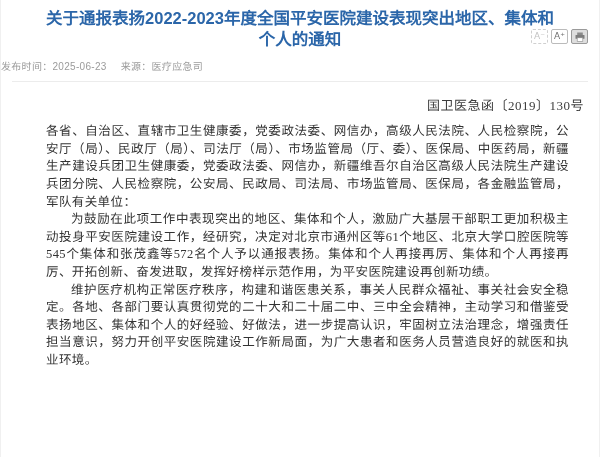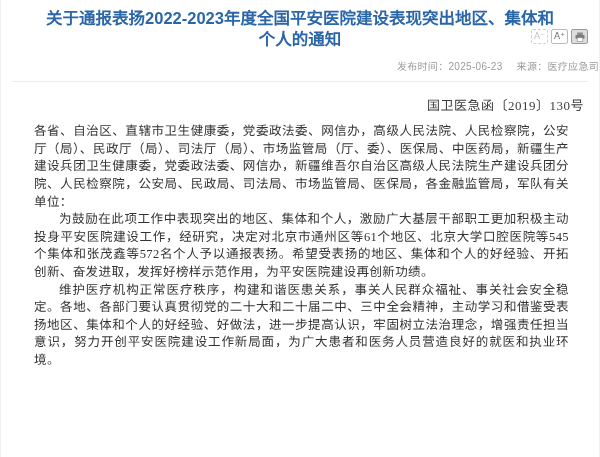--- a/index.html
+++ b/index.html
@@ -14,21 +14,21 @@
     overflow:hidden;
     font-family:"Liberation Sans",sans-serif;
   }
   .title{
     margin:0;padding:8px 40px 0 40px;
     text-align:center;font-size:16.5px;font-weight:bold;line-height:1.25;
     color:var(--title);
     font-family:"Liberation Sans","DejaVu Sans",sans-serif;
   }
   .meta-row{
-    margin-top:9px;text-align:right;
+    margin-top:9px;text-align:left;
     font-size:10px;color:var(--meta);letter-spacing:0.3px;
   }
   .meta-row .gap{display:inline-block;width:14px;}
   .toolbar{
     position:absolute;top:29px;right:11px;display:flex;gap:3px;
   }
   .tb-btn{
     width:17px;height:15px;padding:0;font-size:9px;line-height:13px;text-align:center;
     background:#fff;cursor:pointer;border-radius:2px;
     font-family:"DejaVu Sans",sans-serif;
@@ -36,21 +36,21 @@
   .tb-btn.decrease{border:1px dashed #d0d0d0;color:#c3c3c3;}
   .tb-btn.increase{border:1px solid var(--toolbar-border);color:#6f6f6f;}
   .tb-btn.print{border:1px solid #9a9a9a;background:#dedede;display:flex;align-items:center;justify-content:center;}
   .divider{margin:8px 11px 0 11px;border:none;border-top:1px solid var(--divider);}
   .doc-number{
     margin-top:13px;padding-right:15px;text-align:right;
     font-family:"Liberation Serif","DejaVu Serif",serif;
     font-size:13px;color:#3c3c3c;letter-spacing:0.5px;
   }
   .body-text{
-    padding:9px 30px 0 33px;
+    padding:9px 30px 0 45px;
     font-family:"Liberation Serif","DejaVu Serif",serif;
     font-size:12.5px;line-height:17.6px;color:var(--body);
     text-align:justify;letter-spacing:0.4px;
   }
   .body-text p{margin:0;text-indent:2em;}
   .body-text p.no-indent{text-indent:0;}
 </style>
 </head>
 <body>
 
@@ -75,17 +75,17 @@
       </span>
     </button>
   </div>
 
   <hr class="divider">
 
   <div class="doc-number">国卫医急函〔2019〕130号</div>
 
   <div class="body-text">
     <p class="no-indent">各省、自治区、直辖市卫生健康委，党委政法委、网信办，高级人民法院、人民检察院，公安厅（局）、民政厅（局）、司法厅（局）、市场监管局（厅、委）、医保局、中医药局，新疆生产建设兵团卫生健康委，党委政法委、网信办，新疆维吾尔自治区高级人民法院生产建设兵团分院、人民检察院，公安局、民政局、司法局、市场监管局、医保局，各金融监管局，军队有关单位：</p>
-    <p>为鼓励在此项工作中表现突出的地区、集体和个人，激励广大基层干部职工更加积极主动投身平安医院建设工作，经研究，决定对北京市通州区等61个地区、北京大学口腔医院等545个集体和张茂鑫等572名个人予以通报表扬。希望受表扬的地区、集体和个人的好经验、开拓创新、奋发进取，发挥好榜样示范作用，为平安医院建设再创新功绩。</p>
+    <p>为鼓励在此项工作中表现突出的地区、集体和个人，激励广大基层干部职工更加积极主动投身平安医院建设工作，经研究，决定对北京市通州区等61个地区、北京大学口腔医院等545个集体和张茂鑫等572名个人予以通报表扬。集体和个人再接再厉、集体和个人再接再厉、开拓创新、奋发进取，发挥好榜样示范作用，为平安医院建设再创新功绩。</p>
     <p>维护医疗机构正常医疗秩序，构建和谐医患关系，事关人民群众福祉、事关社会安全稳定。各地、各部门要认真贯彻党的二十大和二十届二中、三中全会精神，主动学习和借鉴受表扬地区、集体和个人的好经验、好做法，进一步提高认识，牢固树立法治理念，增强责任担当意识，努力开创平安医院建设工作新局面，为广大患者和医务人员营造良好的就医和执业环境。</p>
   </div>
 
 </div>
 
 </body></html>

